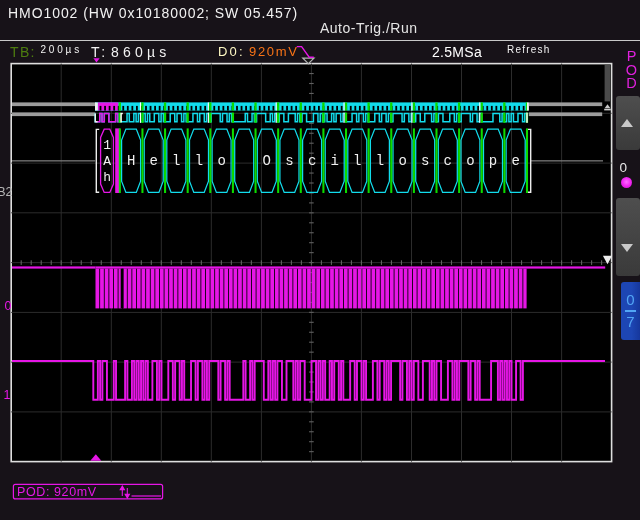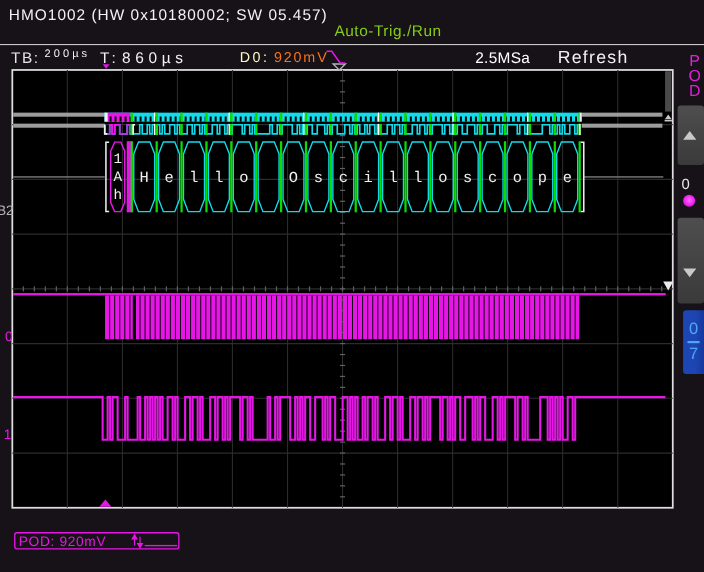--- a/index.html
+++ b/index.html
@@ -2,30 +2,30 @@
 <html><head><meta charset="utf-8">
 <style>
 html,body{margin:0;padding:0;width:640px;height:520px;background:#171218;overflow:hidden}
 body{font-family:"Liberation Sans",sans-serif;position:relative;-webkit-font-smoothing:antialiased}
 #wrap{position:relative;width:640px;height:520px;filter:opacity(0.999)}
 .btn{position:absolute;left:616px;width:24px;background:linear-gradient(180deg,#4e4e4e,#3a3a3a);border-radius:3px}
 </style></head>
 <body>
 <div id="wrap">
 <div style="position:absolute;left:8px;top:4.5px;color:#f2f2f2;font-size:14px;letter-spacing:0.93px;white-space:pre">HMO1002 (HW 0x10180002; SW 05.457)</div>
-<div style="position:absolute;left:304px;top:20.2px;color:#84cc16;font-size:14px;letter-spacing:0.5px;white-space:pre">Auto-Trig./Run</div>
+<div style="position:absolute;left:320px;top:20.2px;color:#e5e5e5;font-size:14px;letter-spacing:0.5px;white-space:pre">Auto-Trig./Run</div>
 <div style="position:absolute;left:0;top:40px;width:640px;height:1.2px;background:#c8c8c8"></div>
-<div style="position:absolute;left:10px;top:43.5px;color:#e5e5e5;font-size:14px;letter-spacing:1.35px;white-space:pre">TB:</div>
+<div style="position:absolute;left:10px;top:43.5px;color:#4d7c0f;font-size:14px;letter-spacing:1.35px;white-space:pre">TB:</div>
 <div style="position:absolute;left:40.5px;top:43.5px;color:#f2f2f2;font-size:10px;letter-spacing:2.8px;white-space:pre">200µs</div>
 <div style="position:absolute;left:91px;top:43.5px;color:#f2f2f2;font-size:14px;letter-spacing:3.3px;white-space:pre">T:</div>
 <div style="position:absolute;left:111px;top:43.5px;color:#f2f2f2;font-size:14px;letter-spacing:4.2px;white-space:pre">860µs</div>
 <div style="position:absolute;left:218px;top:44px;color:#fef9c3;font-size:13px;letter-spacing:2.2px;white-space:pre">D0:</div>
 <div style="position:absolute;left:249px;top:44px;color:#f97316;font-size:13px;letter-spacing:1.7px;white-space:pre">920mV</div>
 <div style="position:absolute;left:432px;top:43.5px;color:#ffffff;font-size:14px;letter-spacing:0.3px;white-space:pre">2.5MSa</div>
-<div style="position:absolute;left:507px;top:43.5px;color:#f2f2f2;font-size:16px;letter-spacing:1.2px;white-space:pre">Refresh</div>
+<div style="position:absolute;left:507px;top:43.5px;color:#f2f2f2;font-size:10px;letter-spacing:1.2px;white-space:pre">Refresh</div>
 <svg style="position:absolute;left:0;top:0" width="640" height="520" viewBox="0 0 640 520">
 <rect x="11.2" y="63.6" width="600.4" height="398.0" fill="#000" stroke="#dedede" stroke-width="1.6"></rect>
 <line x1="61.2" y1="63.6" x2="61.2" y2="461.6" stroke="#2c2c2c" stroke-width="1"></line>
 <line x1="111.3" y1="63.6" x2="111.3" y2="461.6" stroke="#2c2c2c" stroke-width="1"></line>
 <line x1="161.3" y1="63.6" x2="161.3" y2="461.6" stroke="#2c2c2c" stroke-width="1"></line>
 <line x1="211.3" y1="63.6" x2="211.3" y2="461.6" stroke="#2c2c2c" stroke-width="1"></line>
 <line x1="261.4" y1="63.6" x2="261.4" y2="461.6" stroke="#2c2c2c" stroke-width="1"></line>
 <line x1="311.4" y1="63.6" x2="311.4" y2="461.6" stroke="#2c2c2c" stroke-width="1"></line>
 <line x1="361.4" y1="63.6" x2="361.4" y2="461.6" stroke="#2c2c2c" stroke-width="1"></line>
 <line x1="411.5" y1="63.6" x2="411.5" y2="461.6" stroke="#2c2c2c" stroke-width="1"></line>

